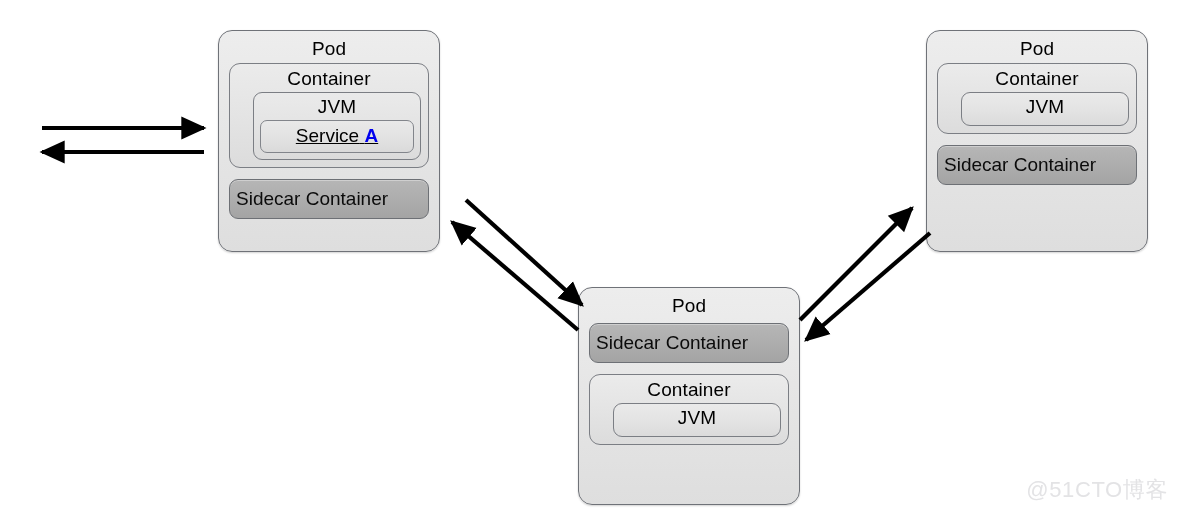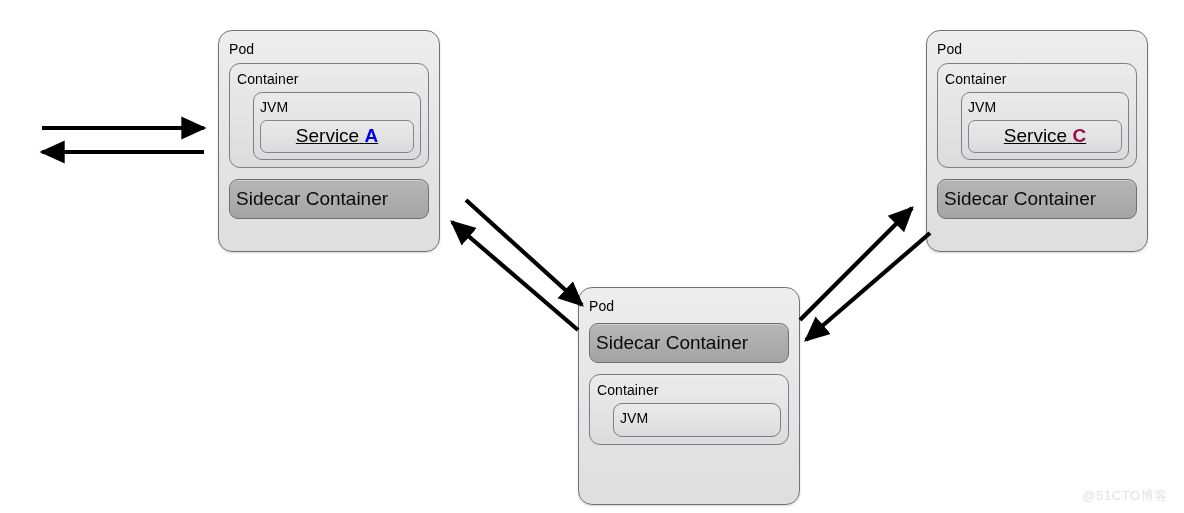--- a/index.html
+++ b/index.html
@@ -24,21 +24,22 @@
   
   .pod {
     position: absolute;
     border: 1.5px solid #6f7278;
     border-radius: 14px;
     background: linear-gradient(180deg, #ededed 0%, #e6e6e6 45%, #dedede 100%);
     box-shadow: 0 1px 2px rgba(0,0,0,0.18);
     padding: 6px 10px 10px 10px;
   }
   .box-label {
-    font-size: 14px;
+    text-align: center;
+    font-size: 19px;
     line-height: 24px;
     letter-spacing: 0.1px;
     color: #000;
     font-weight: 400;
   }
   .container-box {
     border: 1.5px solid #7b7e84;
     border-radius: 11px;
     background: linear-gradient(180deg, #ebebeb 0%, #e4e4e4 50%, #dcdcdc 100%);
     padding: 3px 7px 7px 7px;
@@ -95,21 +96,21 @@
     position: absolute;
     left: 0; top: 0;
     width: 1184px; height: 513px;
     pointer-events: none;
   }
 
   
   #watermark {
     position: absolute;
     right: 16px; bottom: 8px;
-    font-size: 13px;
+    font-size: 22px;
     color: #e3e3e5;
     letter-spacing: 0.6px;
     user-select: none;
     text-align: right;
   }
 </style>
 </head>
 <body>
 
 <div id="canvas">
@@ -142,23 +143,20 @@
       </div>
     </div>
   </div>
 
   <div class="pod" id="pod-c">
     <div class="box-label">Pod</div>
     <div class="container-box">
       <div class="box-label">Container</div>
       <div class="jvm-box">
         <div class="box-label">JVM</div>
-        <div class="service-box">
-          <div class="service-label"><span>Service</span> <span class="svc-letter" style="color: rgb(156, 11, 78);">C</span></div>
-        </div>
       </div>
     </div>
     <div class="sidecar-box">
       <div class="sidecar-label">Sidecar Container</div>
     </div>
   </div>
 
   <svg id="arrows" viewBox="0 0 1184 513" width="1184" height="513">
     <defs>
       <marker id="ah" markerWidth="7" markerHeight="7" refX="5.4" refY="3" orient="auto" markerUnits="strokeWidth">

